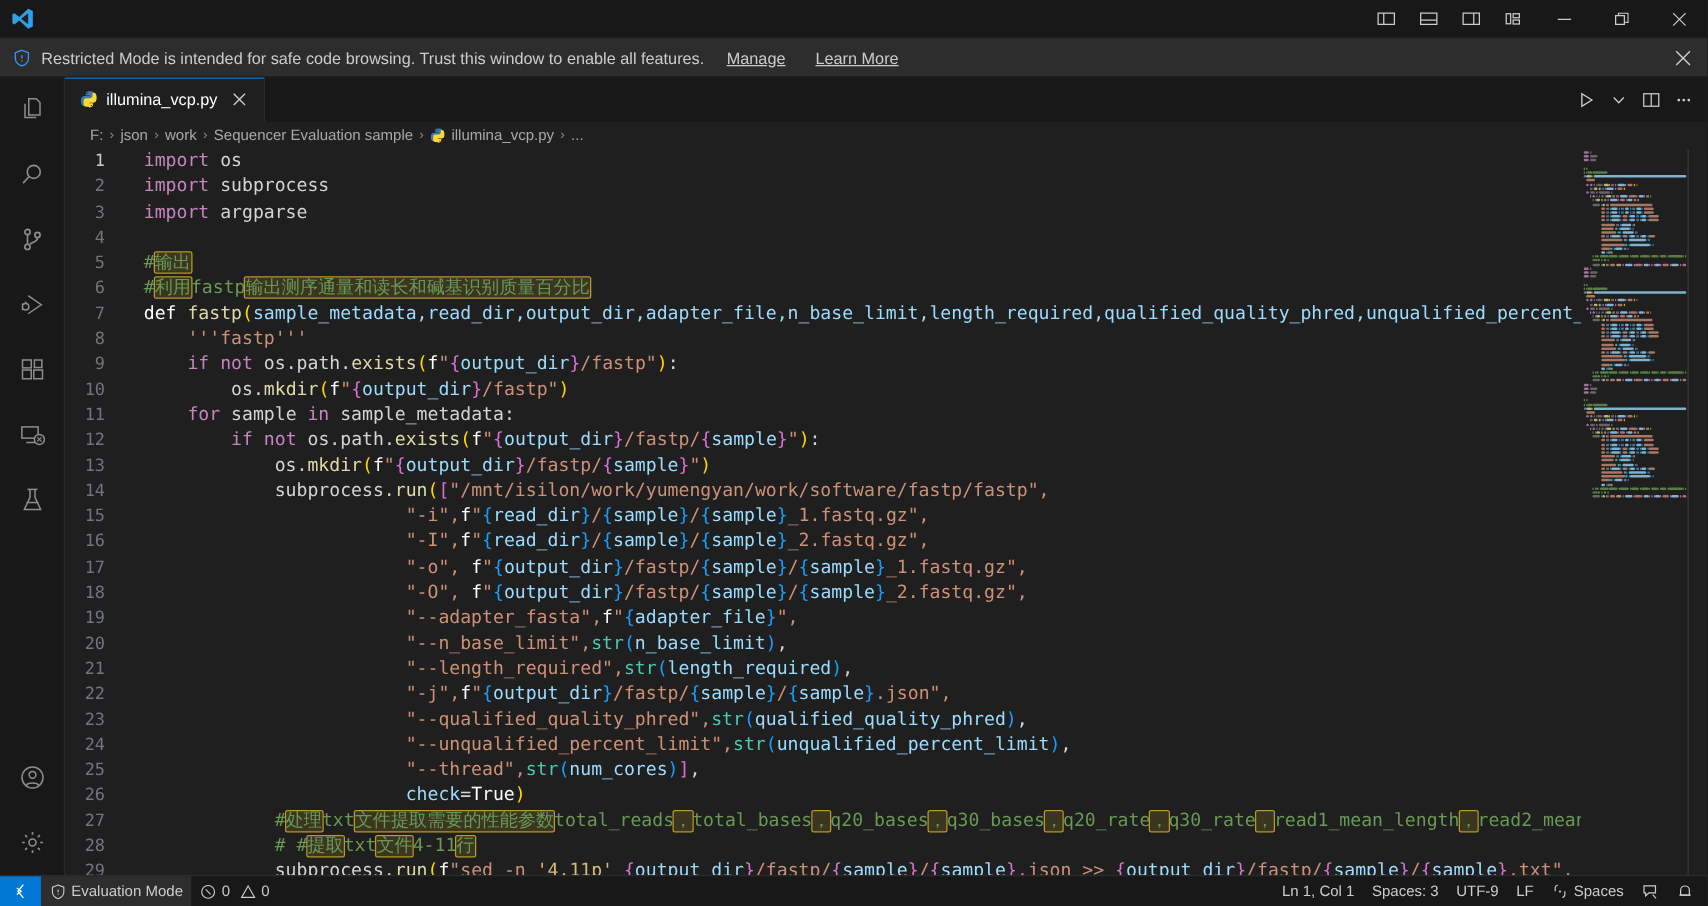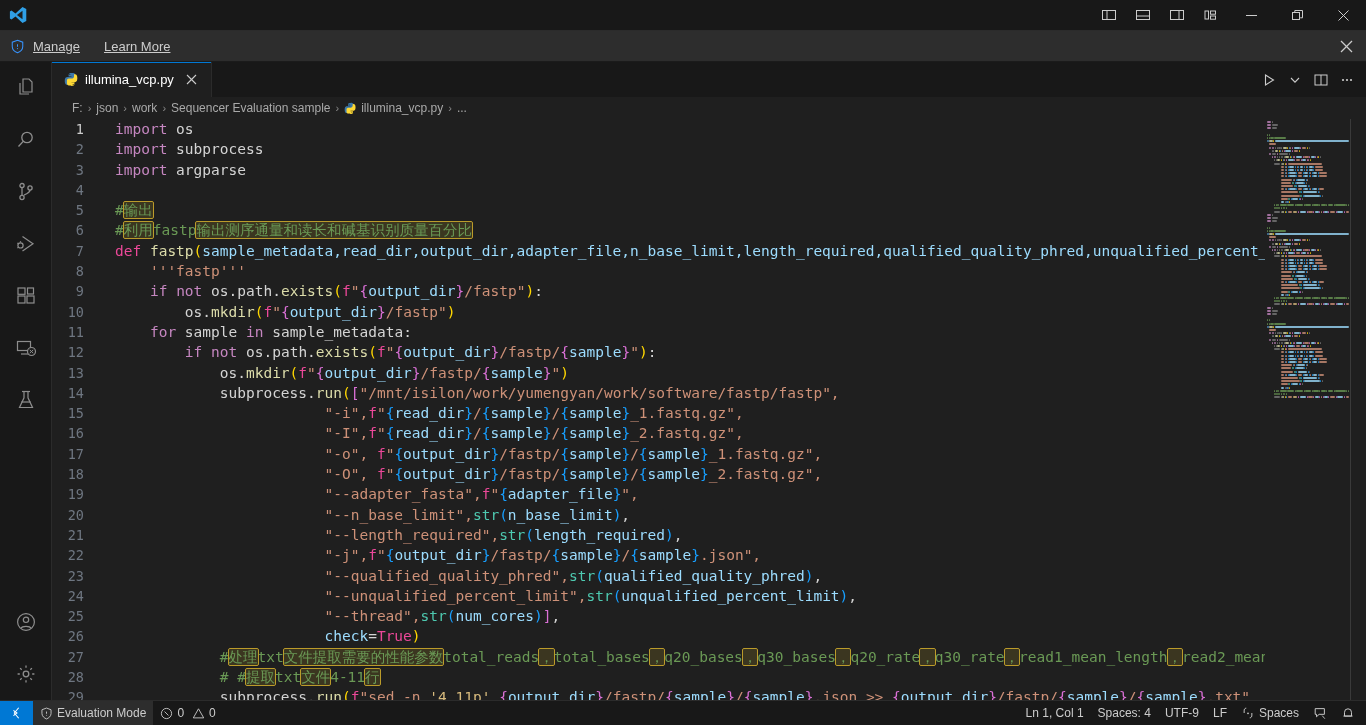--- a/index.html
+++ b/index.html
@@ -100,21 +100,21 @@
   .cline { display: flex; height: 20.3px; align-items: center; }
   .ln {
     width: 52px; min-width: 52px; text-align: right; padding-right: 20px;
     color: #6e7681; font-size: 13.5px; user-select: none; flex: 0 0 52px;
   }
   .ln.active { color: #cccccc; }
   .ctext { padding-left: 11px; white-space: pre; flex: 1 1 auto; }
 
   
   .k   { color: #C586C0; }   
-  .kw2 { color: #ec4899; }   
+  .kw2 { color: #ffffff; }   
   .fn  { color: #DCDCAA; }
   .id  { color: #9CDCFE; }
   .s   { color: #CE9178; }
   .cm  { color: #6A9955; }
   .op  { color: #d4d4d4; }
   .par1{ color: #FFD700; }
   .par2{ color: #DA70D6; }
   .par3{ color: #179FFF; }
   .mod { color: #4EC9B0; }
   .esc { color: #d7ba7d; }
@@ -213,20 +213,21 @@
   </div>
 
   <div class="banner">
     <span class="banner-icon">
       <svg width="15" height="15" viewBox="0 0 16 16" fill="none" stroke="#3794ff" stroke-width="1.1">
         <path d="M8 1.3 L13.6 3.4 V8 c0 3.4 -3 5.7 -5.6 6.7 C5.4 13.7 2.4 11.4 2.4 8 V3.4 Z"></path>
         <line x1="8" y1="5.6" x2="8" y2="8.3"></line>
           <circle cx="8" cy="10.2" r="0.65" fill="#3794ff" stroke="none"></circle>
       </svg>
     </span>
+    <span class="banner-text">Restricted Mode is intended for safe code browsing. Trust this window to enable all features.</span>
     <span class="banner-link">Manage</span>
     <span class="banner-link">Learn More</span>
     <span class="banner-close">
       <svg width="13" height="13" viewBox="0 0 13 13" stroke="#cccccc" stroke-width="1.2">
         <line x1="1" y1="1" x2="12" y2="12"></line>
           <line x1="12" y1="1" x2="1" y2="12"></line>
       </svg>
     </span>
   </div>
 
@@ -1208,21 +1209,21 @@
         <span>0</span>
         <svg width="13" height="13" viewBox="0 0 16 16" fill="none" stroke="#cccccc" stroke-width="1.1" style="margin-left:4px">
           <path d="M8 2.2 L14.4 13.4 H1.6 Z"></path>
         </svg>
         <span>0</span>
       </div>
     </div>
 
     <div class="sb-right">
       <div class="sb-item">Ln 1, Col 1</div>
-      <div class="sb-item">Spaces: 4</div>
+      <div class="sb-item">Spaces: 3</div>
       <div class="sb-item">UTF-9</div>
       <div class="sb-item">LF</div>
       <div class="sb-item">
         <svg width="14" height="14" viewBox="0 0 16 16" fill="none" stroke="#cccccc" stroke-width="1.1">
           <path d="M6 2.5 C4 2.5 3.6 4 3.6 5.6 V8"></path>
             <path d="M10 13.5 C12 13.5 12.4 12 12.4 10.4 V8"></path>
           <circle cx="8" cy="8.3" r="1" fill="#cccccc" stroke="none"></circle>
         </svg>
         <span>Spaces</span>
       </div>

